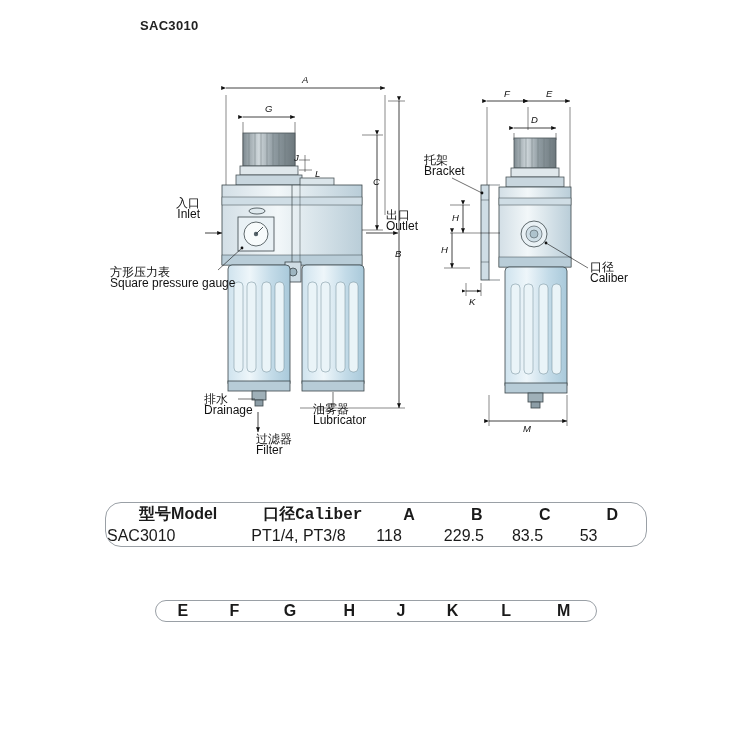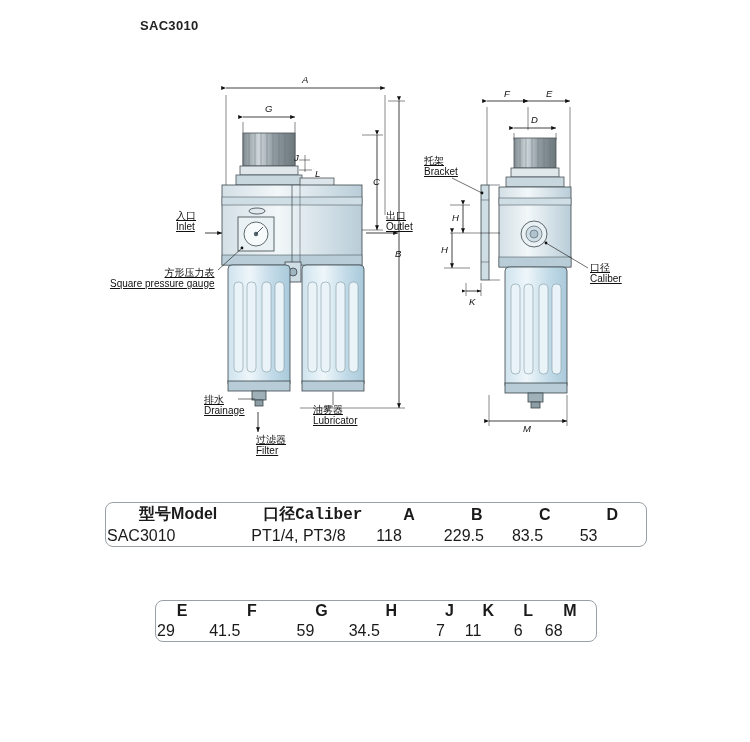--- a/index.html
+++ b/index.html
@@ -11,33 +11,32 @@
     position:relative;
     overflow:hidden;
   }
   .title{
     position:absolute;left:140px;top:18px;
     font-size:13px;font-weight:bold;color:#222;
     letter-spacing:.3px;
   }
   .diagram{position:absolute;left:0;top:0;width:750px;height:500px;}
   .lbl{
-    position:absolute;font-size:10px;line-height:11px;color:#111;
+    position:absolute;font-size:12px;line-height:11px;color:#111;
     white-space:nowrap;
-    text-decoration:underline;
   }
   .dim{
     position:absolute;font-size:9.5px;color:#111;font-style:italic;
   }
 
   
   table{border-collapse:collapse;}
   .tbl-wrap{position:absolute;}
   .rounded{
-    border-radius:8px;
+    border-radius:16px;
     overflow:hidden;
     border:1px solid #9aa0a6;
   }
 </style>
 </head>
 <body>
 
 <div class="title">SAC3010</div>
 
 <div class="diagram">
@@ -228,41 +227,41 @@
 <div class="dim" style="left:315px;top:168px;">L</div>
 <div class="dim" style="left:504px;top:88px;">F</div>
 <div class="dim" style="left:546px;top:88px;">E</div>
 <div class="dim" style="left:531px;top:114px;">D</div>
 <div class="dim" style="left:452px;top:212px;">H</div>
 <div class="dim" style="left:441px;top:244px;">H</div>
 <div class="dim" style="left:469px;top:296px;">K</div>
 <div class="dim" style="left:523px;top:423px;">M</div>
 
 
-<div class="lbl" style="left:176px;top:210px;text-align:left;">
+<div class="lbl" style="left:176px;top:198px;text-align:right;">
   <span class="cn">入口</span><br>
   <span>Inlet</span>
 </div>
 
 <div class="lbl" style="left:386px;top:210px;">
   <span class="cn">出口</span><br>
   <span>Outlet</span>
 </div>
 
 <div class="lbl" style="left:424px;top:155px;">
   <span class="cn">托架</span><br>
   <span>Bracket</span>
 </div>
 
 <div class="lbl" style="left:590px;top:262px;">
   <span class="cn">口径</span><br>
   <span>Caliber</span>
 </div>
 
-<div class="lbl" style="left:110px;top:267px;text-align:right;">
+<div class="lbl" style="left:110px;top:267px;">
   <span class="cn">方形压力表</span><br>
   <span>Square pressure gauge</span>
 </div>
 
 <div class="lbl" style="left:204px;top:394px;text-align:left;width:32px;">
   <span class="cn">排水</span><br>
   <span>Drainage</span>
 </div>
 
 <div class="lbl" style="left:313px;top:404px;">
@@ -310,25 +309,15 @@
         <th>F</th>
         <th>G</th>
         <th>H</th>
         <th>J</th>
         <th>K</th>
         <th>L</th>
         <th>M</th>
       </tr>
     </thead>
     <tbody>
-      <tr>
-        <td>29</td>
-        <td>41.5</td>
-        <td>59</td>
-        <td>34.5</td>
-        <td>7</td>
-        <td>11</td>
-        <td>6</td>
-        <td>68</td>
-      </tr>
     </tbody>
   </table>
 </div>
 
 </body></html>

